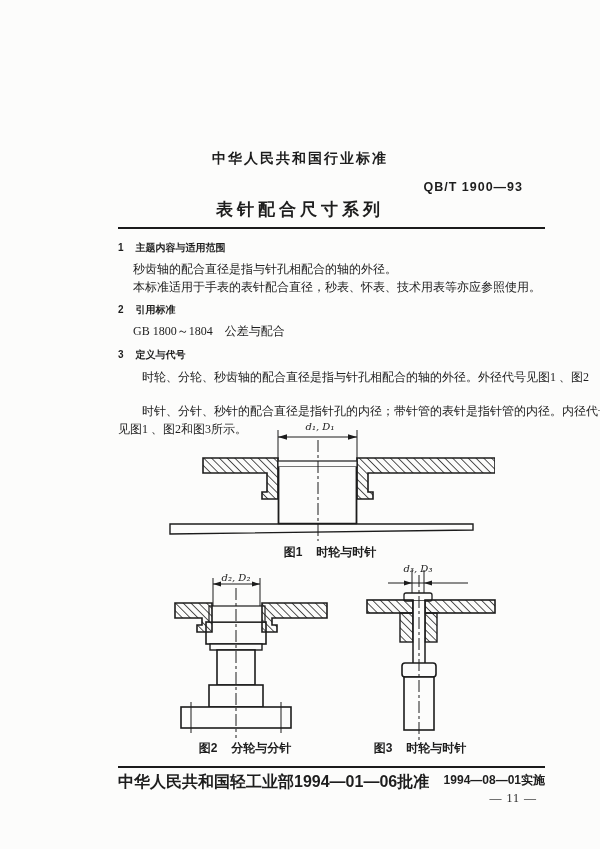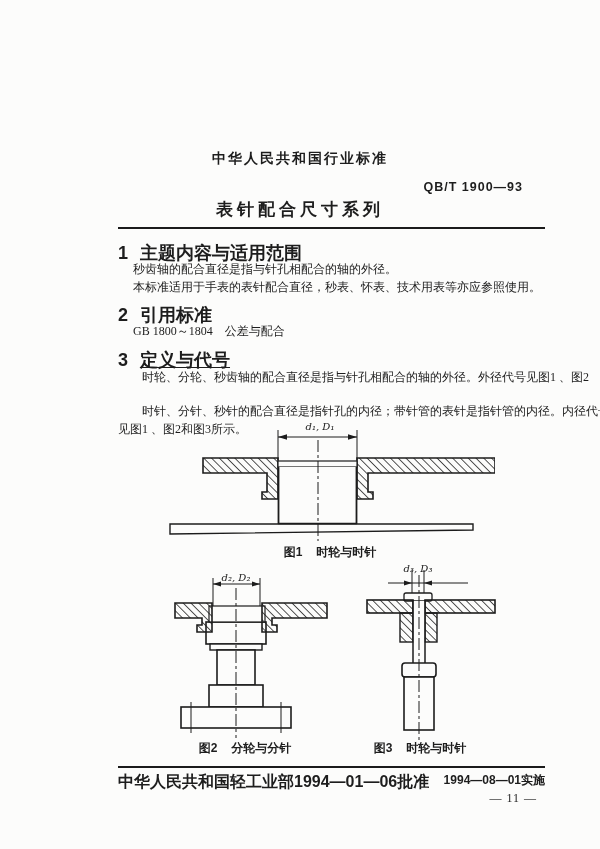--- a/index.html
+++ b/index.html
@@ -14,21 +14,21 @@
   .sans{font-family:"Liberation Sans", sans-serif;}
   .bold{font-weight:bold;}
 
   .org-line{top:150px;left:0;width:600px;font-size:14px;letter-spacing:2px;}
   .std-code{top:180px;right:77px;font-size:12.5px;letter-spacing:1px;}
   .doc-title{top:198px;left:0;width:600px;font-size:17px;letter-spacing:4px;}
   .hrule{left:118px;width:427px;height:2px;background:#1b1b1b;}
   .rule-title{top:227px;}
   .rule-footer{top:766px;}
 
-  .sec-head{left:118px;font-size:18px;font-weight:bold;font-family:"Liberation Sans", sans-serif;}
+  .sec-head{left:118px;font-size:10px;font-weight:bold;font-family:"Liberation Sans", sans-serif;}
   .sec-head .num{display:inline-block;margin-right:12px;}
   .body-p{left:133px;font-size:12px;white-space:nowrap;}
   .p3{left:118px;width:440px;font-size:12px;line-height:17.5px;}
   .p3 .ln{display:block;white-space:nowrap;}
   .p3 .ind{text-indent:2em;}
 
   .fig-label{font-size:10px;font-style:italic;font-family:"DejaVu Serif", serif;text-align:center;color:#151515;}
   .fig-caption{font-size:12px;font-weight:bold;font-family:"Liberation Sans", sans-serif;text-align:center;}
   .fig-caption .cnum{display:inline-block;margin-right:14px;}
 
@@ -50,21 +50,21 @@
   <span class="num">1</span><span>主题内容与适用范围</span>
 </div>
 <div class="abs body-p" style="top:261px;">秒齿轴的配合直径是指与针孔相配合的轴的外径。</div>
 <div class="abs body-p" style="top:279px;">本标准适用于手表的表针配合直径，秒表、怀表、技术用表等亦应参照使用。</div>
 
 <div class="abs sec-head" style="top:303px;">
   <span class="num">2</span><span>引用标准</span>
 </div>
 <div class="abs body-p" style="top:323px;">GB 1800～1804　公差与配合</div>
 
-<div class="abs sec-head" style="top:348px;text-decoration:underline;">
+<div class="abs sec-head" style="top:348px;">
   <span class="num">3</span><span>定义与代号</span>
 </div>
 <div class="abs p3" style="top:369px;">
   <span class="ln ind">时轮、分轮、秒齿轴的配合直径是指与针孔相配合的轴的外径。外径代号见图1 、图2</span>
 </div>
 <div class="abs p3" style="top:403px;">
   <span class="ln ind">时针、分针、秒针的配合直径是指针孔的内径；带针管的表针是指针管的内径。内径代号</span>
   <span class="ln">见图1 、图2和图3所示。</span>
 </div>
 

